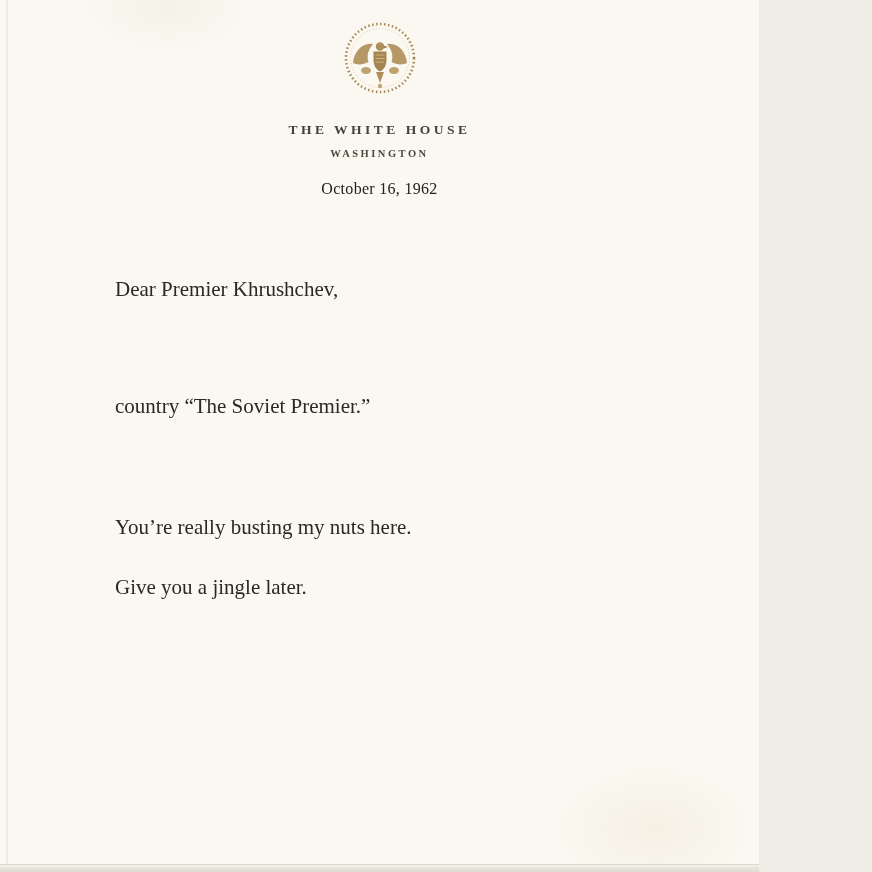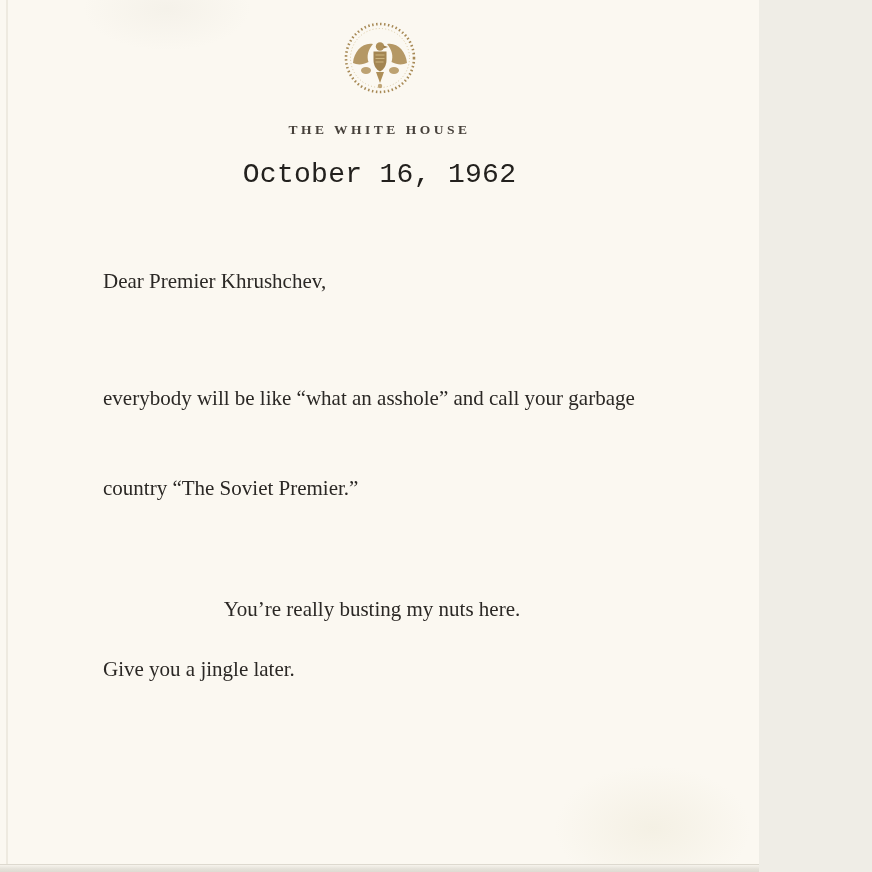--- a/index.html
+++ b/index.html
@@ -32,29 +32,28 @@
     font-size:13.5px; font-weight:bold; letter-spacing:3.5px;
     color:#46403a;
   }
   .city-line{
     margin-top:10px;
     font-size:10.5px; font-weight:bold; letter-spacing:2.5px;
     color:#4e473e;
   }
   .date-line{
     margin-top:21px;
-    font-size:28px; letter-spacing:.3px;
+    font-size:16px; letter-spacing:.3px;
     color:#23211e;
-    font-family:Liberation Mono, monospace;
   }
   .letter-body{ margin:0 118px 0 103px; font-size:21px; }
-  .letter-body p{ margin:0; line-height:30px; white-space:pre; }
+  .letter-body p{ margin:12px; line-height:30px; white-space:pre; }
   .salutation{ margin-top:76px !important; }
   .para-1{ margin-top:27px !important; }
-  .para-2{ margin-top:31px !important;text-align:center; }
+  .para-2{ margin-top:31px !important; }
   .para-3{ margin-top:30px !important; }
   .para-1 .line{ display:block; }
   svg{ display:block; }
 </style>
 </head>
 <body>
 
 <div class="paper">
   <div class="paper-left-edge"></div>
 
@@ -81,28 +80,28 @@
 
         <path d="M34,52 L38,63 L42,52 Z" fill="#a8874e"></path>
 
         <ellipse cx="24" cy="50.5" rx="5" ry="3.4" fill="#ab8a50" opacity="0.85"></ellipse>
         <ellipse cx="52" cy="50.5" rx="5" ry="3.4" fill="#ab8a50" opacity="0.85"></ellipse>
         <circle cx="38" cy="66" r="2.2" fill="#ab8a50" opacity="0.8"></circle>
       </g>
     </svg>
 
     <div class="org-line">THE WHITE HOUSE</div>
+    <div class="city-line">WASHINGTON</div>
     <div class="date-line">October 16, 1962</div>
   </div>
 
   <div class="letter-body">
     <p class="salutation">Dear Premier Khrushchev,</p>
 
     <p class="para-1">
-      <span class="line">everybody will be like “what an asshole” and call your garbage</span>
       <span class="line">country “The Soviet Premier.”</span>
     </p>
 
     <p class="para-2">You’re really busting my nuts here.</p>
 
     <p class="para-3">Give you a jingle later.</p>
 
   </div>
 
   <div class="paper-bottom-edge"></div>

